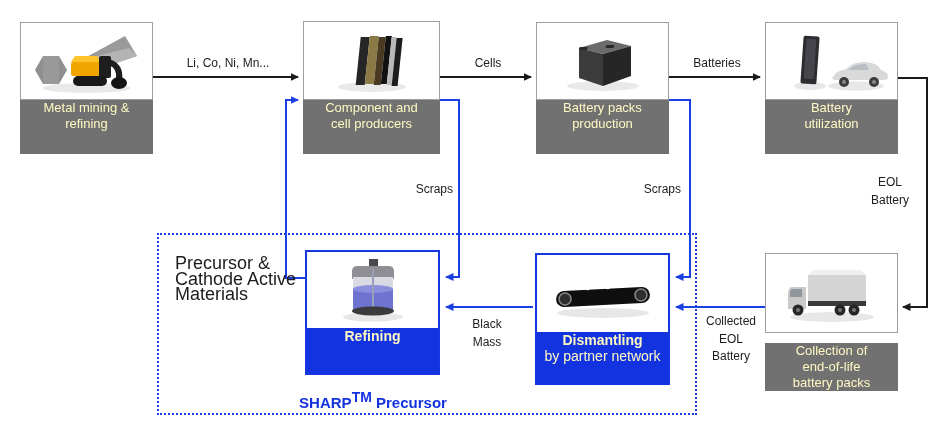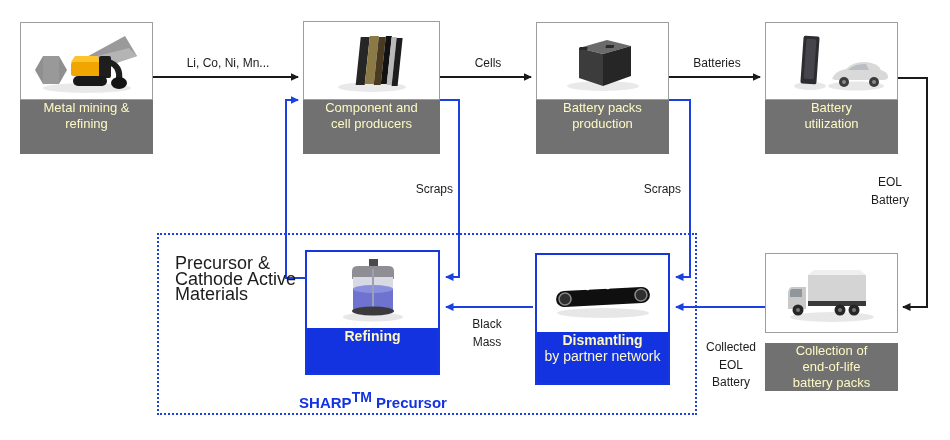--- a/index.html
+++ b/index.html
@@ -224,21 +224,21 @@
 
   <div class="flow-label t-right" style="left:383px; top:181px; width:70px;">
     <span>Scraps</span>
   </div>
 
   <div class="flow-label t-right" style="left:611px; top:181px; width:70px;">
     <span>Scraps</span>
   </div>
 
   <div class="flow-label t-center" style="left:698px; top:313px; width:66px;">
-    <span style="display:block;margin-top:26px;">Collected</span>
+    <span style="display:block;">Collected</span>
     <span style="display:block;">EOL</span>
     <span style="display:block;">Battery</span>
   </div>
 
   <div class="flow-label t-center" style="left:457px; top:316px; width:60px;">
     <span style="display:block;">Black</span>
     <span style="display:block;">Mass</span>
   </div>
 
   <div class="precursor-label">

